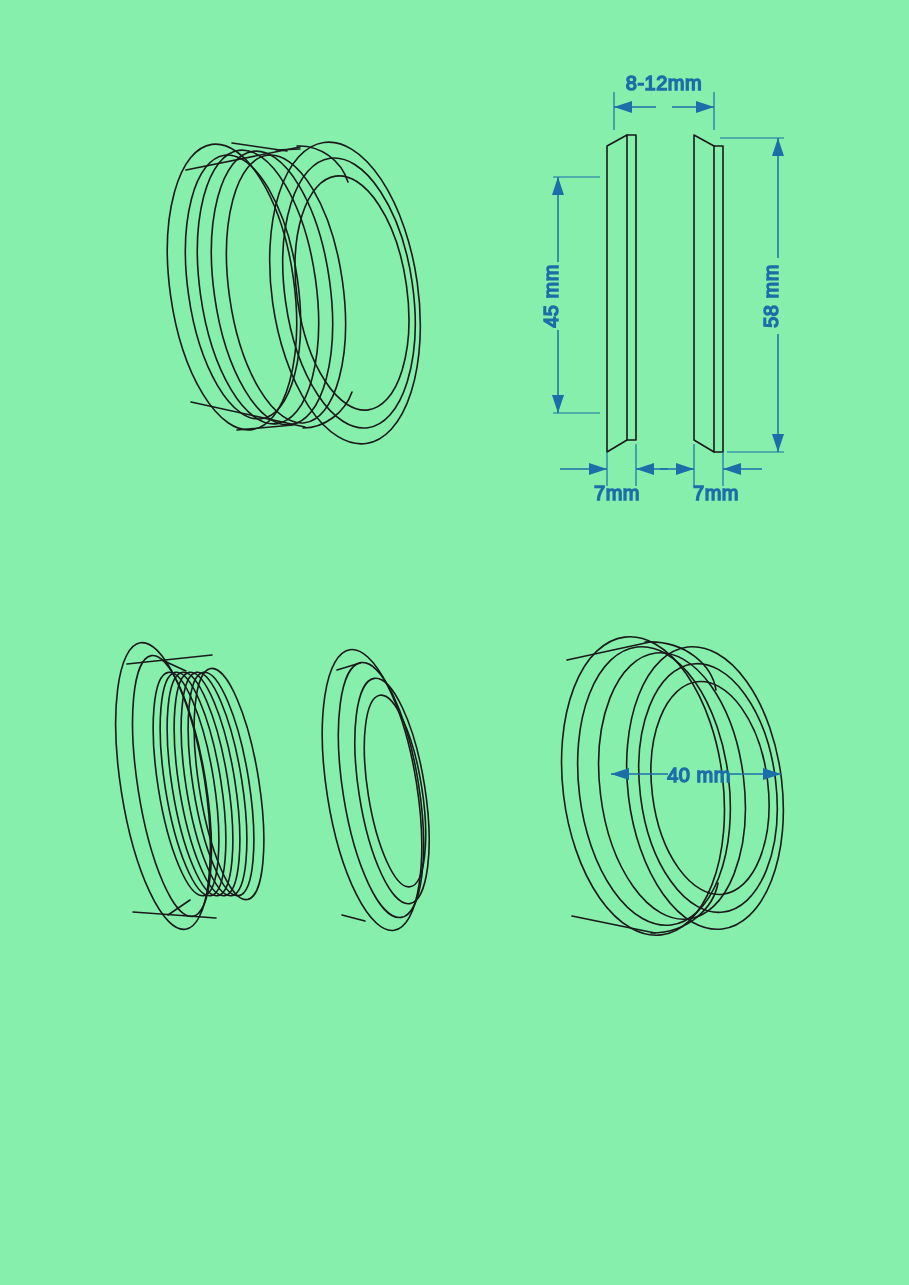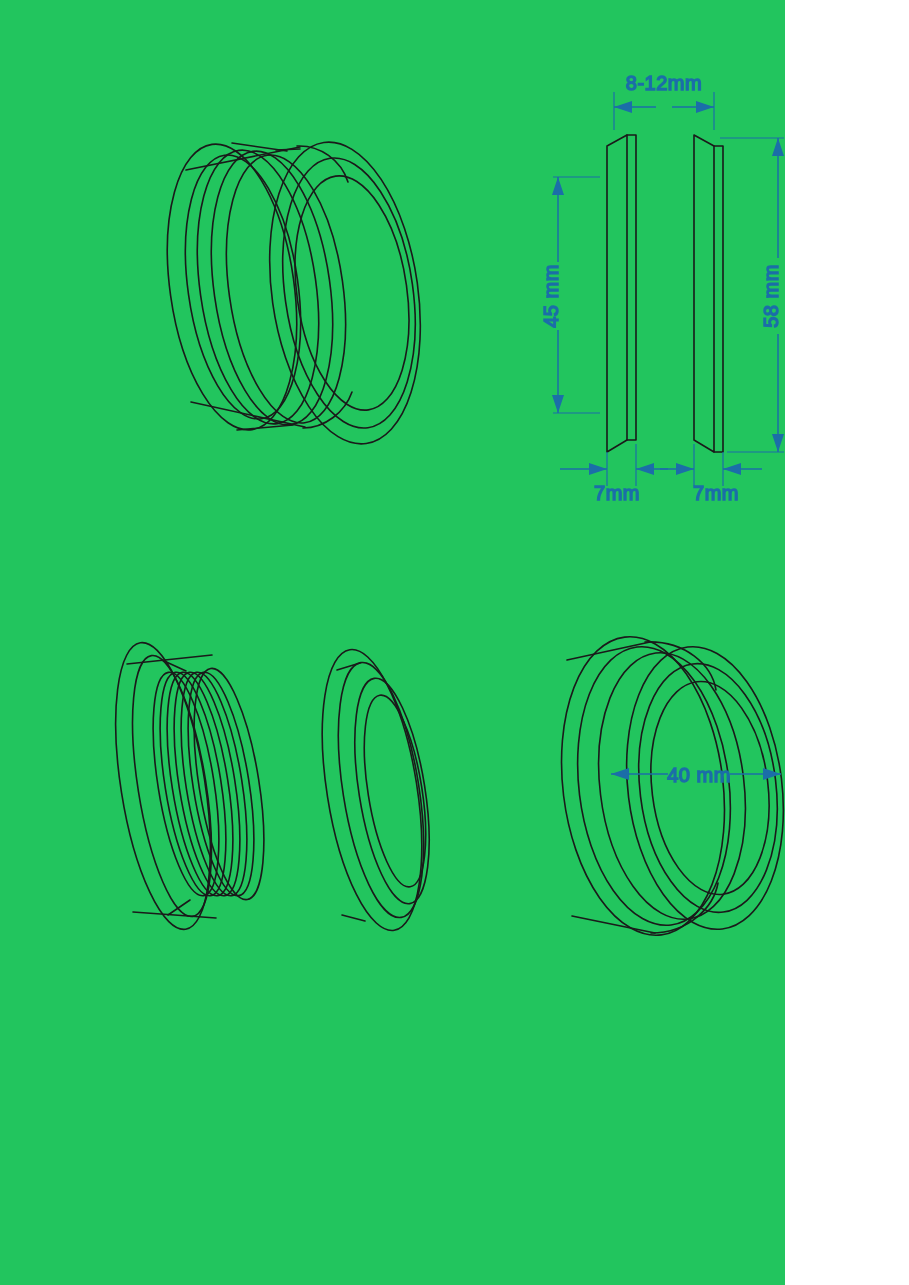--- a/index.html
+++ b/index.html
@@ -5,23 +5,23 @@
   html, body {
     margin: 0;
     padding: 0;
     background: #ffffff;
   }
   body {
     font-family: "Liberation Sans", sans-serif;
   }
   #page {
     position: relative;
-    width: 785px;
+    width: 909px;
     height: 1285px;
-    background: #22c55e;
+    background: #86efac;
     overflow: hidden;
   }
   #drawing {
     position: absolute;
     top: 0;
     left: 0;
     width: 909px;
     height: 1285px;
   }
   .dim-text {

